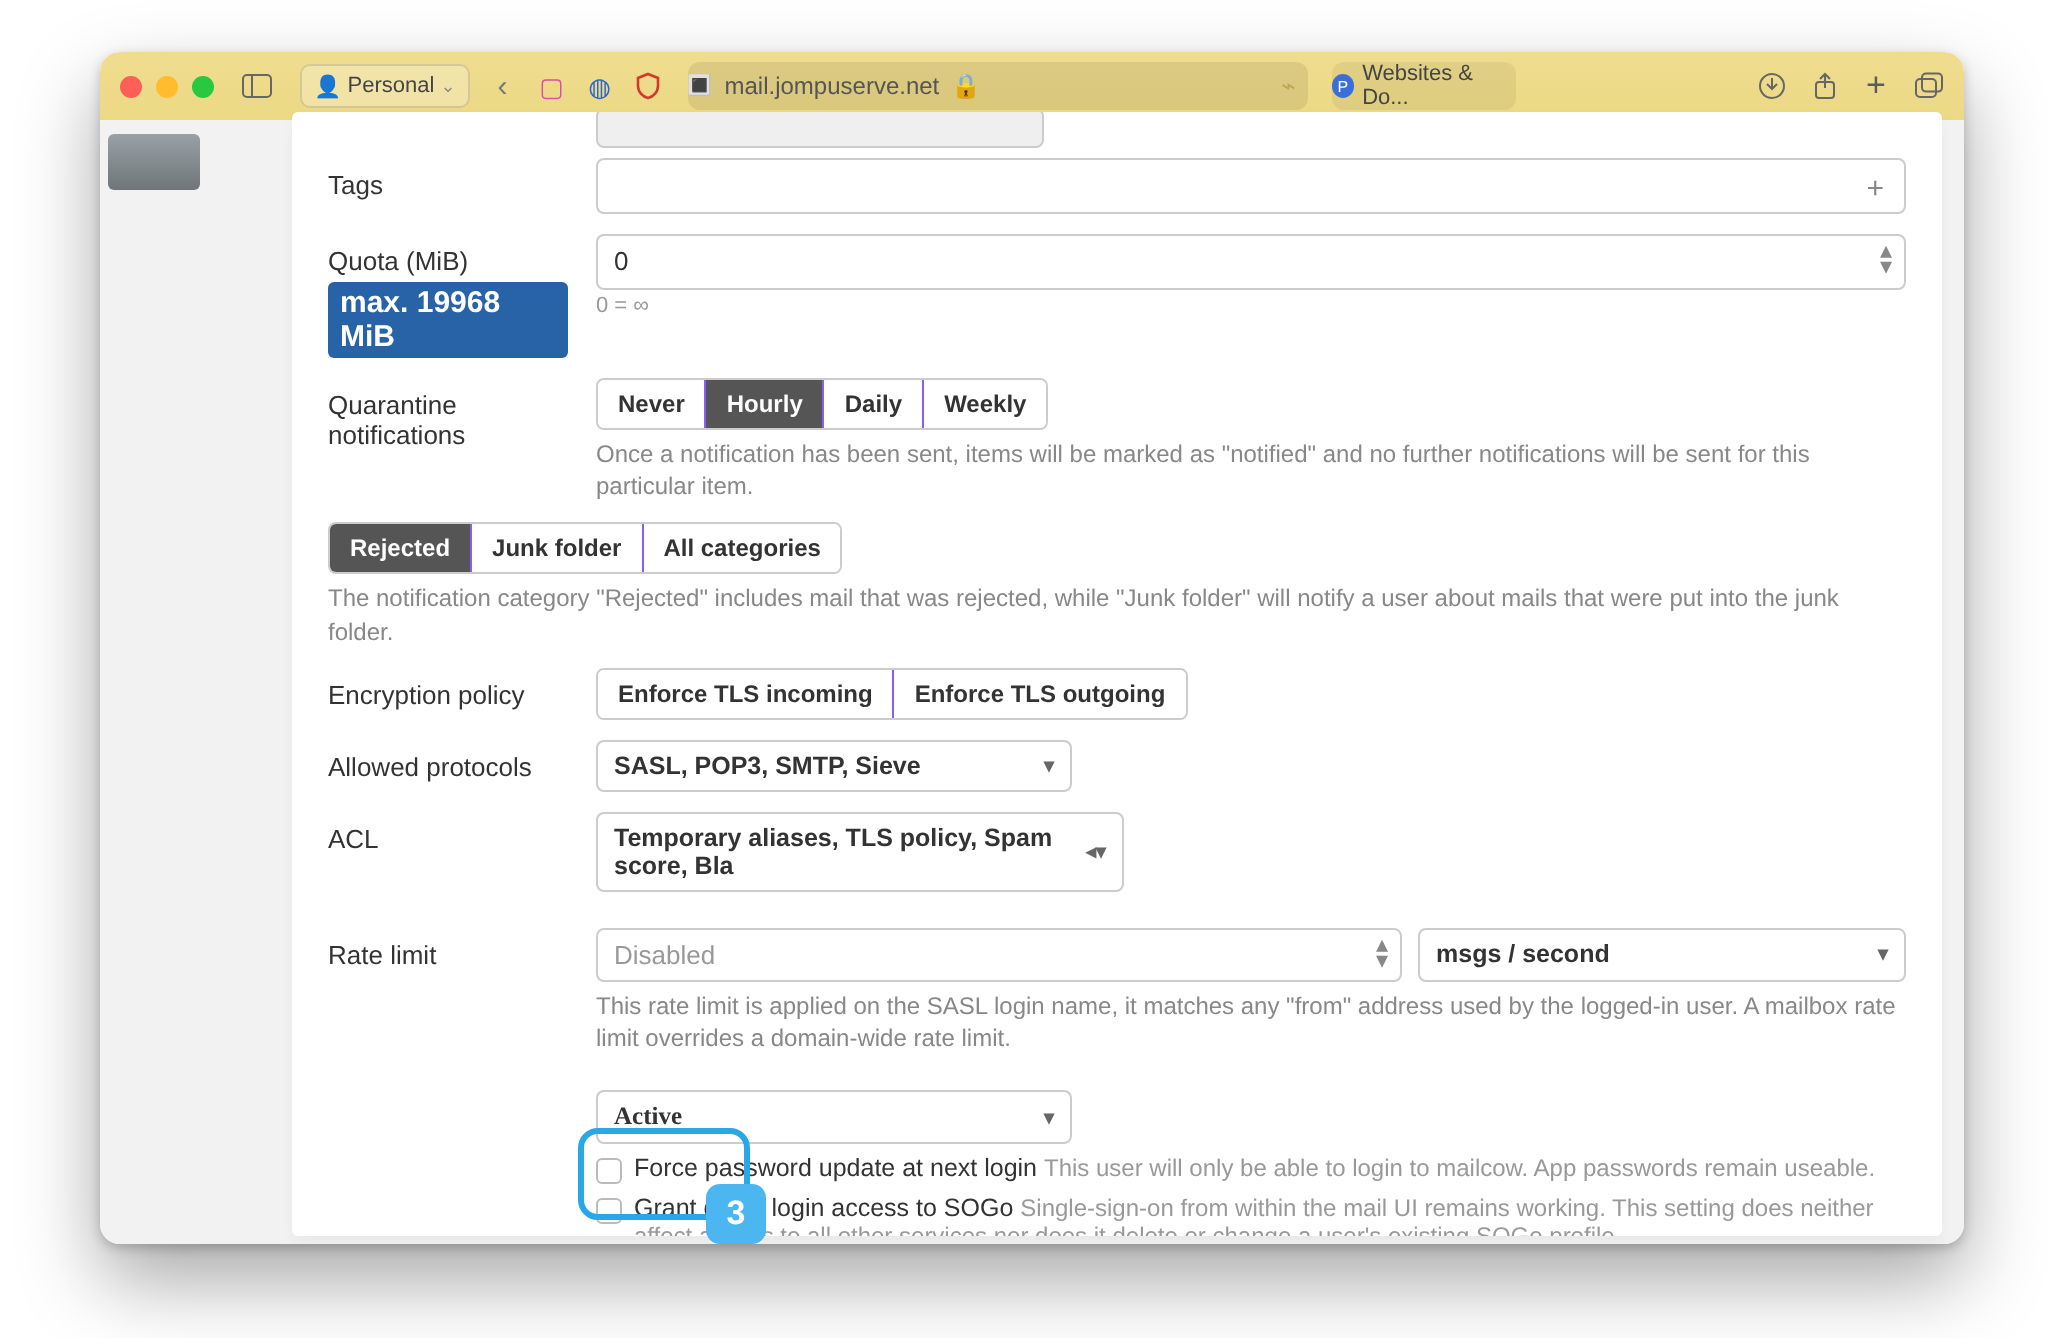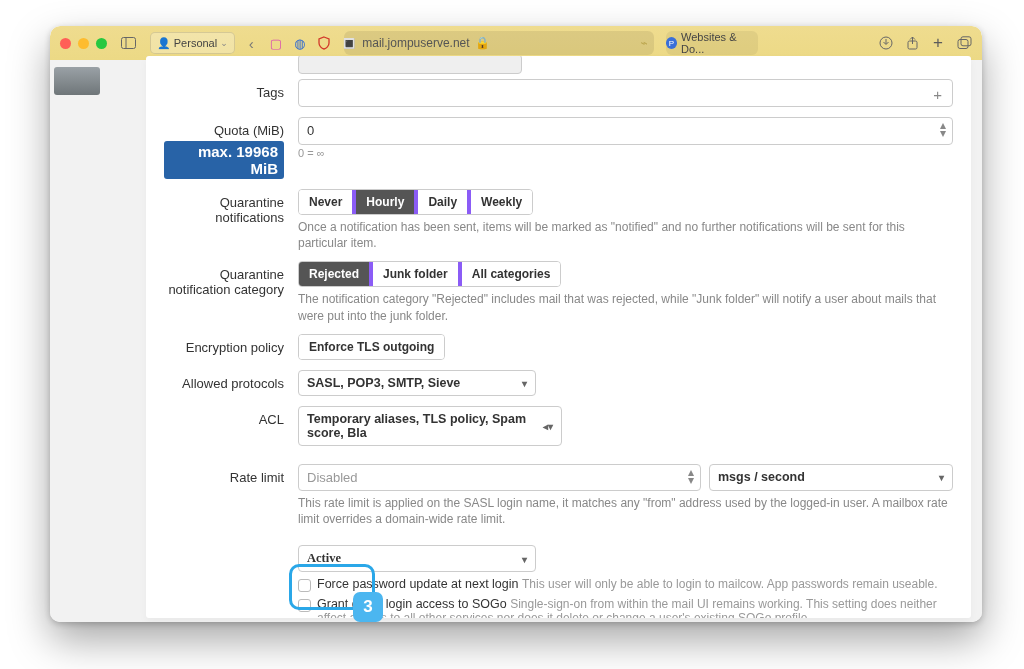--- a/index.html
+++ b/index.html
@@ -21,30 +21,30 @@
   .viewport { position:relative; height:calc(100% - 34px); background:#f2f2f2; }
   .bg-thumb { position:absolute; top:7px; left:4px; width:46px; height:28px; background:linear-gradient(#9aa1a6,#6f7679); border-radius:3px; }
   .bg-tag { position:absolute; top:9px; right:12px; font-size:12px; color:#666; }
   .bg-tag .pwr { color:#bbb; margin-left:3px;}
   .bg-footer { position:absolute; bottom:6px; right:36px; font-size:12px; color:#555; }
   .bg-footer a { color:#005a9c; text-decoration:underline;}
   
   .modal { position:absolute; top:-4px; left:96px; right:11px; height:562px; background:#fff; border-radius:3px; box-shadow:0 4px 8px rgba(0,0,0,0.04); overflow:hidden; }
   .form { font-size:13px; color:#333; }
   .row { display:flex; padding:5px 18px; }
-  .lbl { width:134px; text-align:right; padding-right:14px; padding-top:6px; font-size:13px; color:#333; flex-shrink:0; }
+  .lbl { width:134px; text-align:left; padding-right:14px; padding-top:6px; font-size:13px; color:#333; flex-shrink:0; }
   .ctrl { flex:1; }
   .help { font-size:12px; color:#888; margin-top:4px; line-height:1.35; }
   .input, .select { width:100%; border:1px solid #ccc; border-radius:4px; padding:5px 8px; font-size:13px; background:#fff; position:relative; }
   .input-plus { position:relative; }
   .plus { position:absolute; right:10px; top:6px; color:#888; font-size:15px;}
   .stepper { position:absolute; right:6px; top:3px; color:#888; font-size:12px; line-height:8px;}
   .badge-max { display:inline-block; background:#2863a7; color:#fff; font-size:15px; font-weight:700; padding:2px 6px; border-radius:3px; margin-top:3px;}
   .seg { display:inline-flex; border:1px solid #ccc; border-radius:4px; overflow:hidden; }
-  .seg .opt { padding:5px 10px; font-size:12px; font-weight:600; border-right:4px solid #8b5cf6; background:#fff; cursor:pointer; }
+  .seg .opt { padding:5px 10px; font-size:12px; font-weight:600; border-right:1px solid #8b5cf6; background:#fff; cursor:pointer; }
   .seg .opt:last-child{border-right:none;}
   .seg .opt.active { background:#555; color:#fff; }
   .select-sm { border:1px solid #ccc; border-radius:4px; padding:5px 24px 5px 8px; font-size:12.5px; font-weight:600; background:#fff; display:inline-flex; align-items:center; position:relative; }
   .caret { position:absolute; right:8px; top:50%; transform:translateY(-50%); font-size:10px; color:#666;}
   .rate-wrap { display:flex; gap:8px; }
   .rate-wrap .input{flex:1; color:#999;}
   .rate-wrap .select-sm{width:244px;}
   .check-row { display:flex; gap:6px; font-size:12.5px; align-items:flex-start; margin-top:5px; }
   .cb { width:13px; height:13px; border:1px solid #bbb; border-radius:3px; margin-top:2px; flex-shrink:0;}
   .check-row .bold{font-weight:400; color:#333;}
@@ -160,35 +160,35 @@
               <div class="opt">Never</div>
               <div class="opt active">Hourly</div>
               <div class="opt">Daily</div>
               <div class="opt">Weekly</div>
             </div>
             <div class="help">Once a notification has been sent, items will be marked as "notified" and no further notifications will be sent for this particular item.</div>
           </div>
         </div>
 
         <div class="row">
-          <div class="lbl">Quarantine notification category</div>
           <div class="ctrl">
             <div class="seg">
               <div class="opt active">Rejected</div>
               <div class="opt">Junk folder</div>
               <div class="opt">All categories</div>
             </div>
             <div class="help">The notification category "Rejected" includes mail that was rejected, while "Junk folder" will notify a user about mails that were put into the junk folder.</div>
           </div>
         </div>
 
         <div class="row">
           <div class="lbl">Encryption policy</div>
           <div class="ctrl">
             <div class="seg">
+              <div class="opt">Enforce TLS incoming</div>
               <div class="opt">Enforce TLS outgoing</div>
             </div>
           </div>
         </div>
 
         <div class="row">
           <div class="lbl">Allowed protocols</div>
           <div class="ctrl">
             <div class="select-sm" style="width:238px;">
               <span>SASL, POP3, SMTP, Sieve</span>

